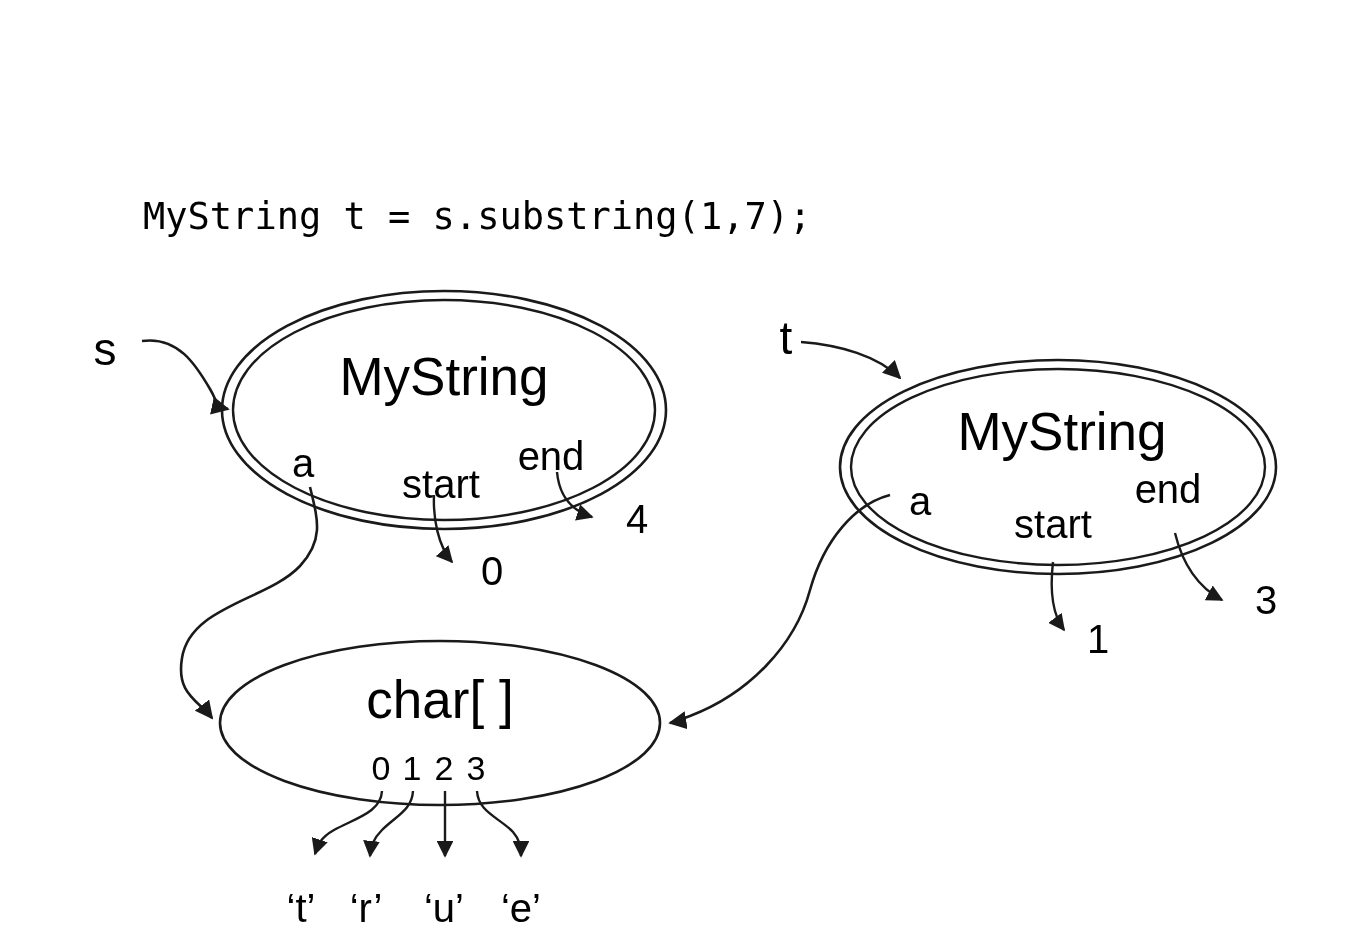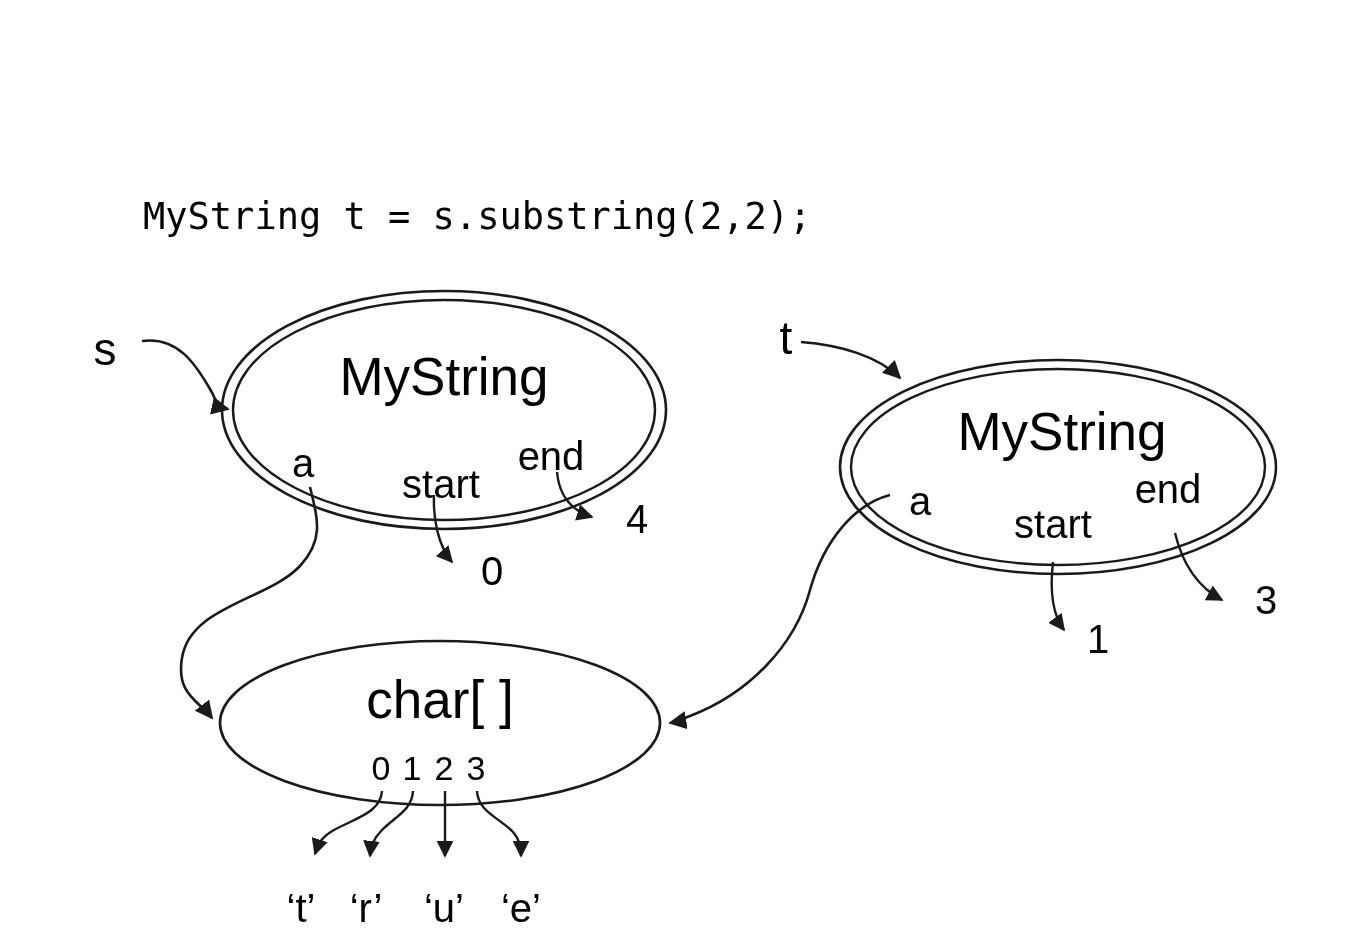--- a/index.html
+++ b/index.html
@@ -47,21 +47,21 @@
   .t-var { font-size: 46px; }
   .t-idx { font-size: 34px; }
   .t-char { font-size: 40px; }
 </style>
 </head>
 <body>
 
 <div id="page">
 
   <div class="code-block">
-    <span class="code-line">MyString t = s.substring(2,2);</span>
+    <span class="code-line">MyString t = s.substring(1,7);</span>
   </div>
 
   <svg class="diagram" viewBox="0 0 1348 939">
     <defs>
       <marker id="ah" viewBox="0 0 10 10" refX="9" refY="5" markerWidth="7" markerHeight="7" orient="auto-start-reverse">
         <path d="M 0 0 L 10 5 L 0 10 z" fill="#1a1a1a"></path>
       </marker>
     </defs>
 
     <g>

